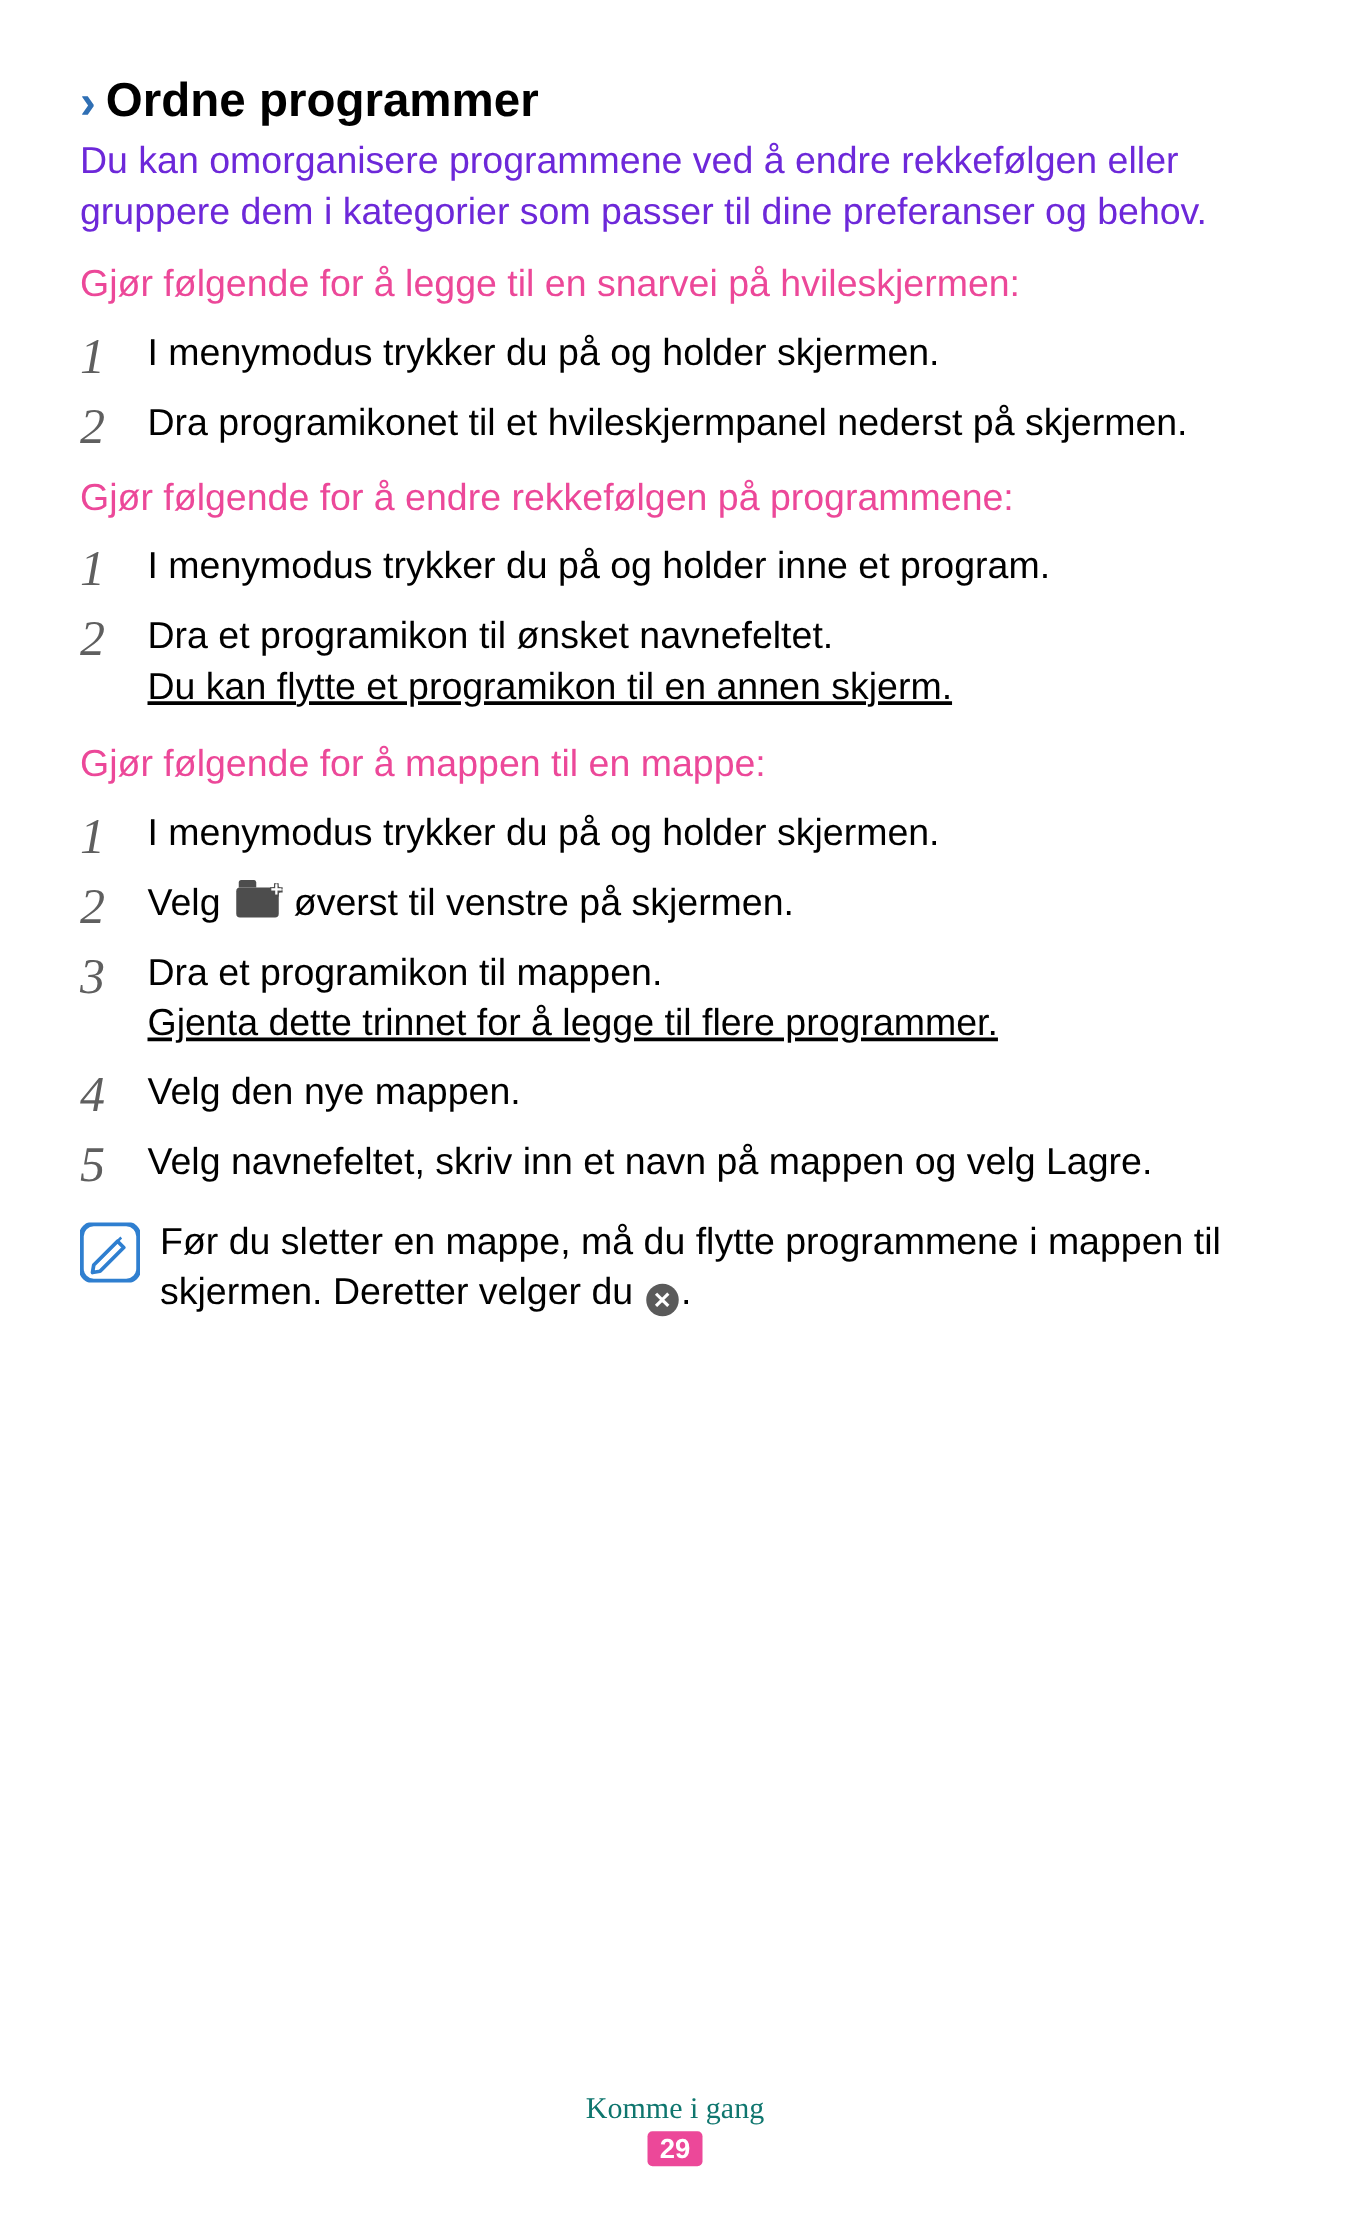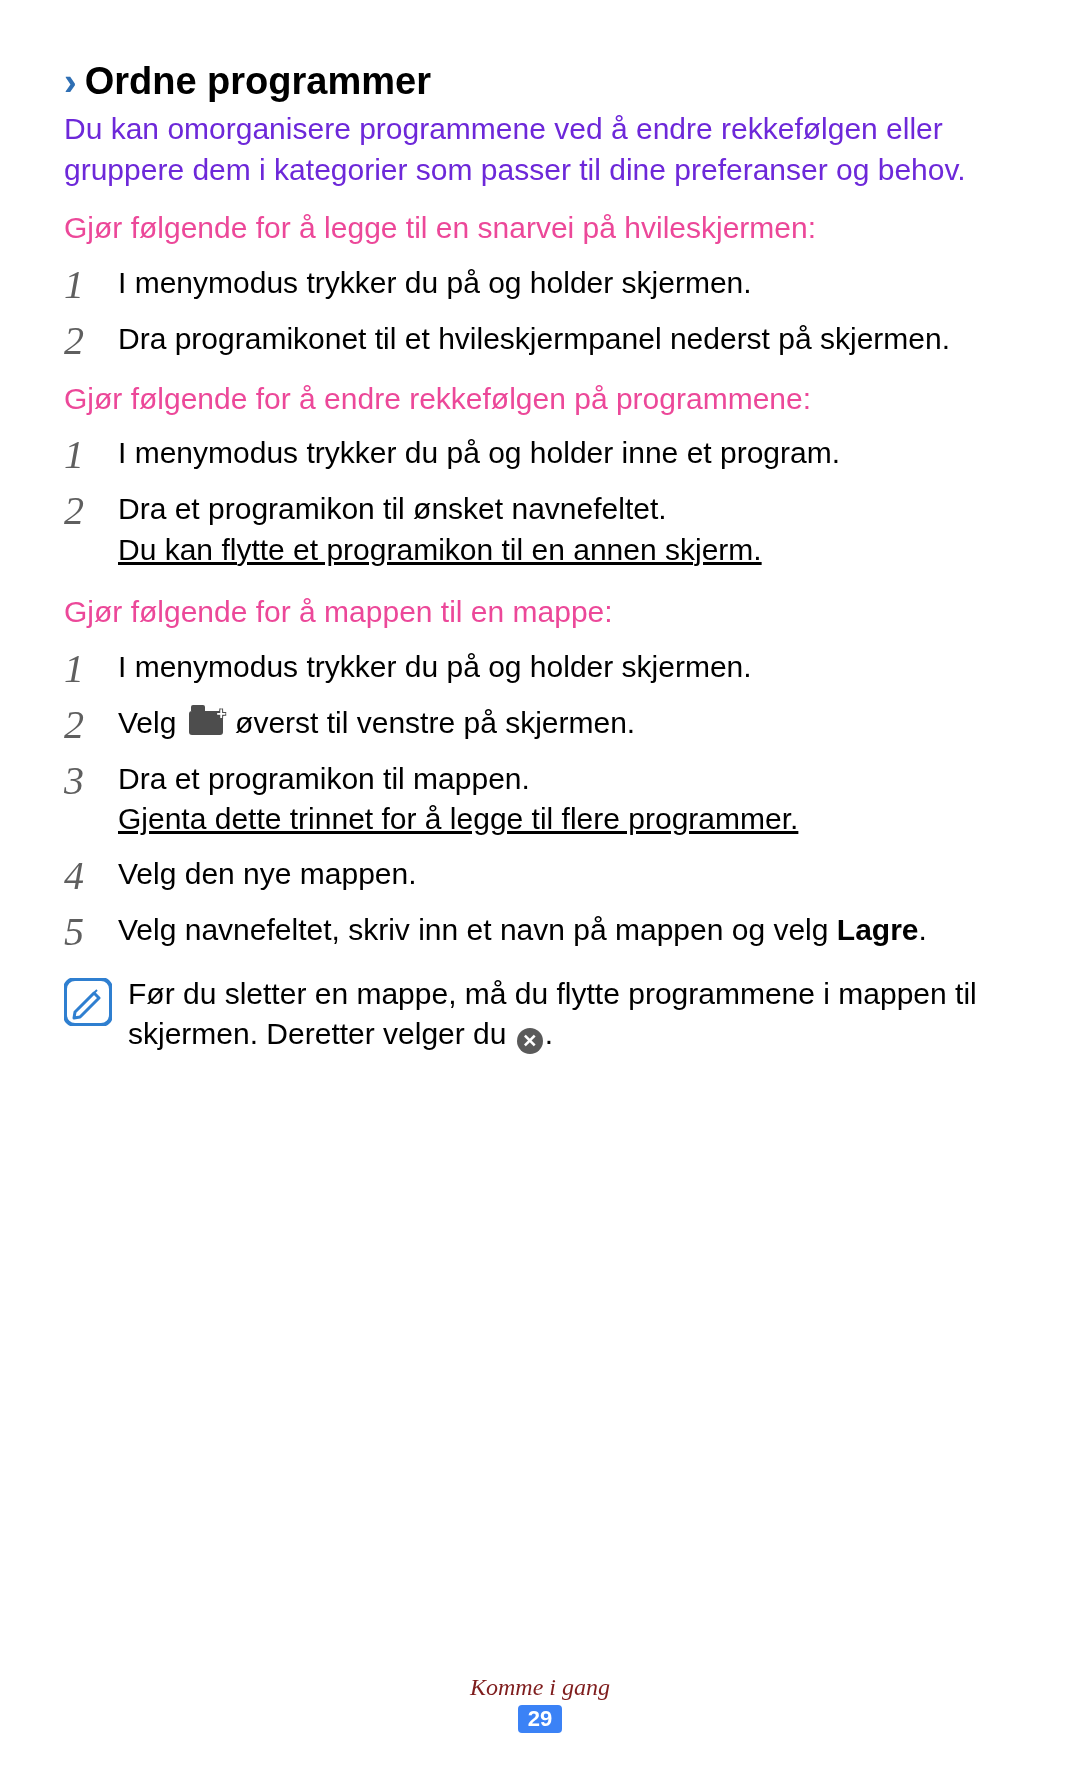--- a/index.html
+++ b/index.html
@@ -133,39 +133,38 @@
     align-items: center;
     justify-content: center;
     vertical-align: -3px;
     margin: 0 2px;
     line-height: 1;
   }
   .close-icon::before {
     content: "✕";
   }
   .bold {
-    font-weight: 700;
+    font-weight: 400;
   }
   .footer {
     position: absolute;
     left: 0;
     right: 0;
     bottom: 38px;
     text-align: center;
   }
   .footer-title {
-    font-style: italic;
     font-size: 24px;
-    color: #7f1d1d;
+    color: #0f766e;
     margin-bottom: 4px;
     font-family: Georgia, "Times New Roman", serif;
   }
   .footer-badge {
     display: inline-block;
-    background: #3b82f6;
+    background: #ec4899;
     color: #fff;
     font-size: 22px;
     font-weight: 700;
     padding: 1px 10px;
     border-radius: 4px;
   }
 </style>
 </head>
 <body>
 

